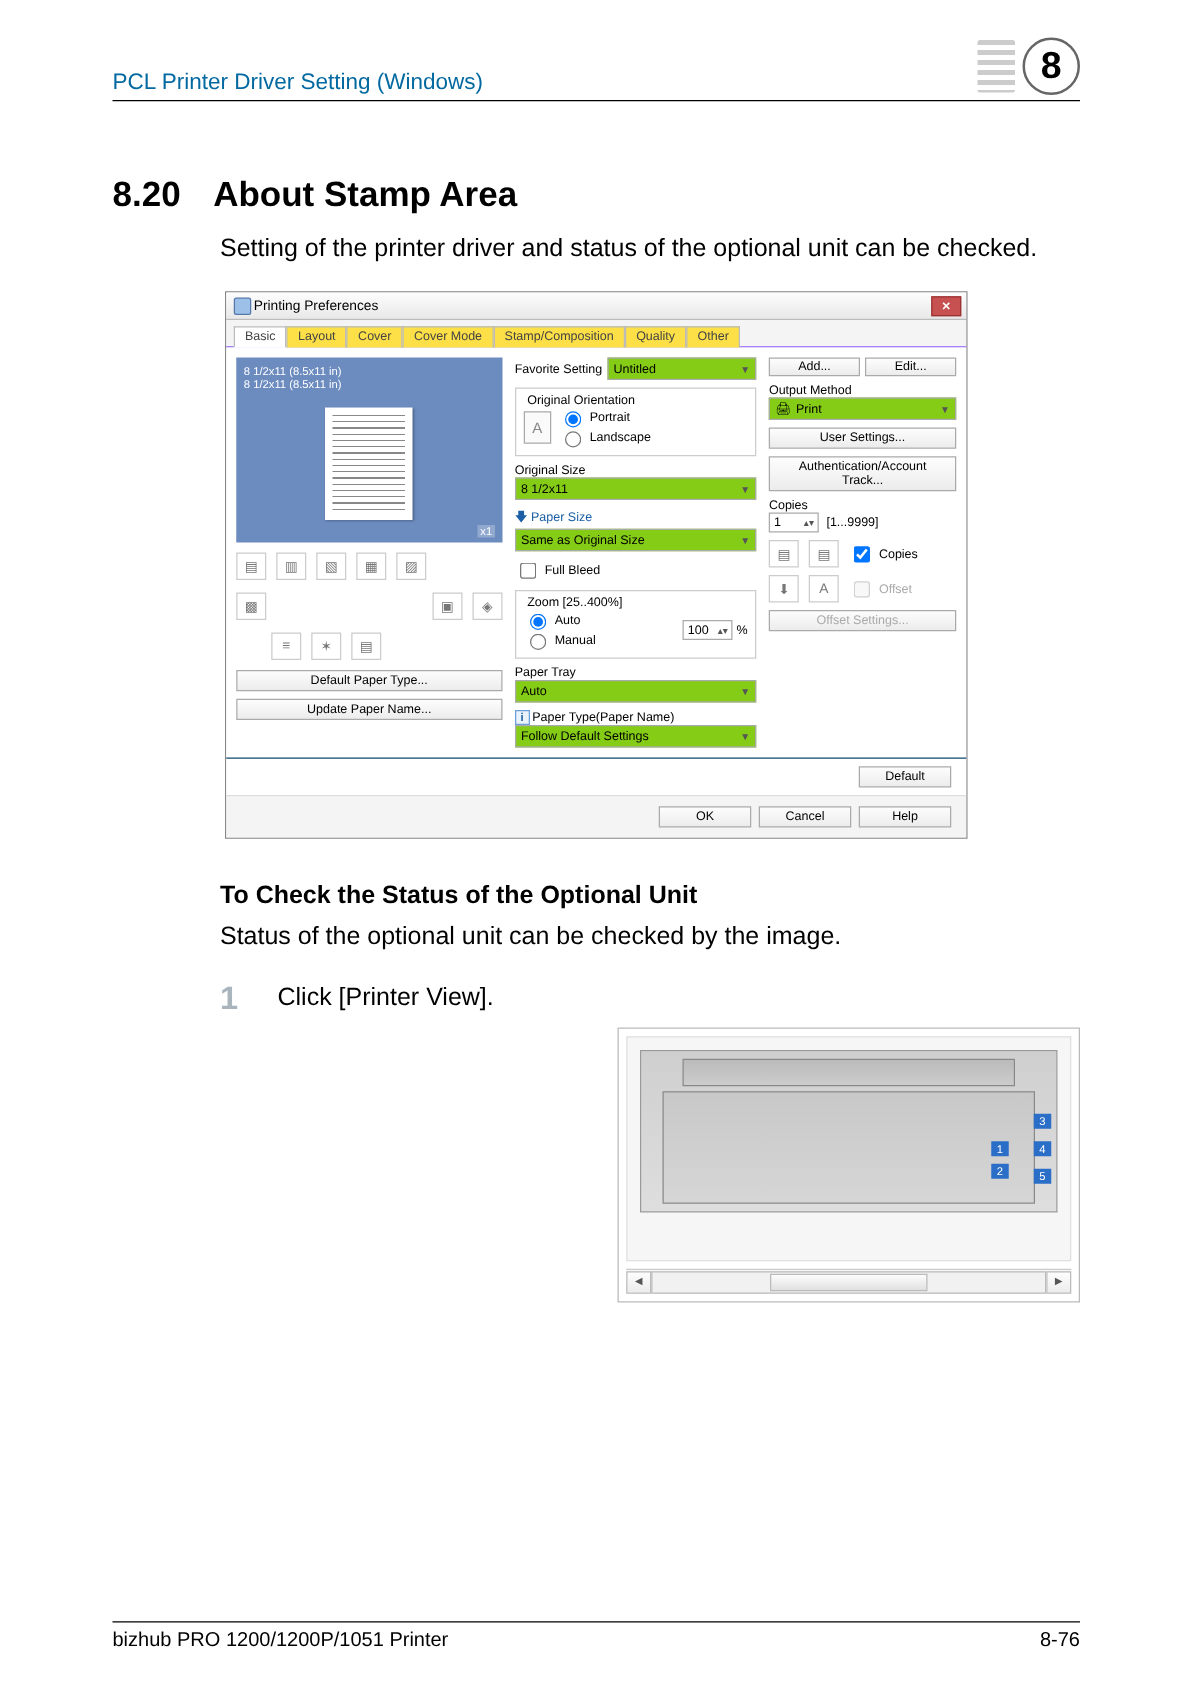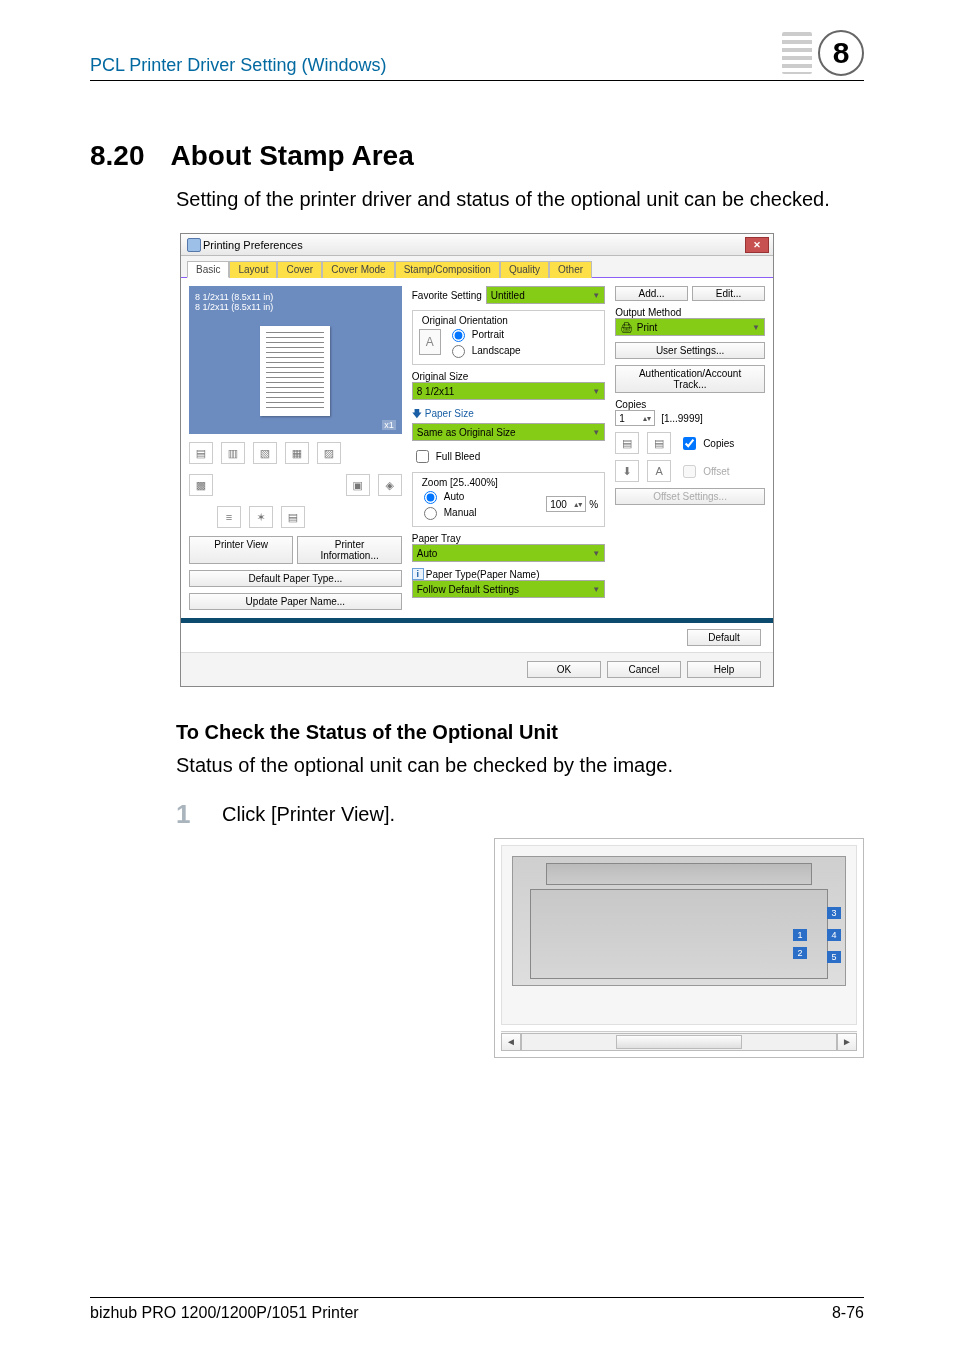--- a/index.html
+++ b/index.html
@@ -74,21 +74,21 @@
   .fset-title { font-size:10px; margin-top:-10px; background:#fff; display:inline-block; padding:0 3px; }
   .radio-row { display:flex; align-items:center; gap:4px; font-size:10px; }
   .select { border:1px solid #aaa; background:#84cc16; height:18px; display:flex; align-items:center; justify-content:space-between; padding:0 4px; font-size:10px;}
   .caret { font-size:8px; color:#555; }
   .lbl-sm { font-size:10px; }
   .spin { border:1px solid #aaa; background:#fff; width:40px; height:16px; display:inline-flex; align-items:center; justify-content:space-between; padding:0 3px; font-size:10px;}
   .fav-row { display:flex; align-items:center; gap:4px; }
   .fav-row .select { flex:1; }
   .info-tag { display:inline-flex; align-items:center; gap:2px; font-size:10px;}
   .info-i { width:12px; height:12px; border:1px solid #6ba0d8; color:#1a5fa5; display:inline-flex;align-items:center;justify-content:center; font-size:9px; font-weight:700; background:#eaf2fb;}
-  .dlg-footer-top { display:flex; justify-content:flex-end; padding:6px 12px; background:#fff; border-top:5px solid #0c4a6e;}
+  .dlg-footer-top { display:flex; justify-content:flex-end; padding:6px 12px; background:#fff; border-top:1px solid #0c4a6e;}
   .dlg-footer { display:flex; justify-content:flex-end; gap:6px; padding:8px 12px; background:#f4f4f4; border-top:1px solid #ddd;}
   .btn-f { width:74px; }
   .check-row { display:flex; align-items:center; gap:4px; font-size:10px; }
   .ghosted { color:#aaa; }
   .section-sub { font-weight:700; font-size:20px; margin-top:34px; margin-left:86px; }
   .body-text { font-size:20px; margin-top:10px; margin-left:86px; }
   .step-row { display:flex; align-items:flex-start; gap:24px; margin-top:22px; margin-left:86px; }
   .step-num { font-size:26px; font-weight:700; color:#a9b4bc; width:22px; }
   .step-text { font-size:20px; padding-top:4px; }
 
@@ -179,24 +179,20 @@
         </div>
         <div class="icon-row">
           <div class="mini-icon">▩</div>
           <div class="mini-icon" style="margin-left:auto">▣</div>
           <div class="mini-icon">◈</div>
         </div>
         <div class="icon-row">
           <div class="mini-icon" style="margin-left:28px">≡</div>
           <div class="mini-icon">✶</div>
           <div class="mini-icon">▤</div>
-        </div>
-        <div class="row-btns">
-          <div class="btn">Printer View</div>
-          <div class="btn">Printer Information...</div>
         </div>
         <div class="btn">Default Paper Type...</div>
         <div class="btn">Update Paper Name...</div>
       </div>
 
       <div class="mid-col">
         <div class="fav-row">
           <span class="lbl-sm">Favorite Setting</span>
           <div class="select">
               <span>Untitled</span>

